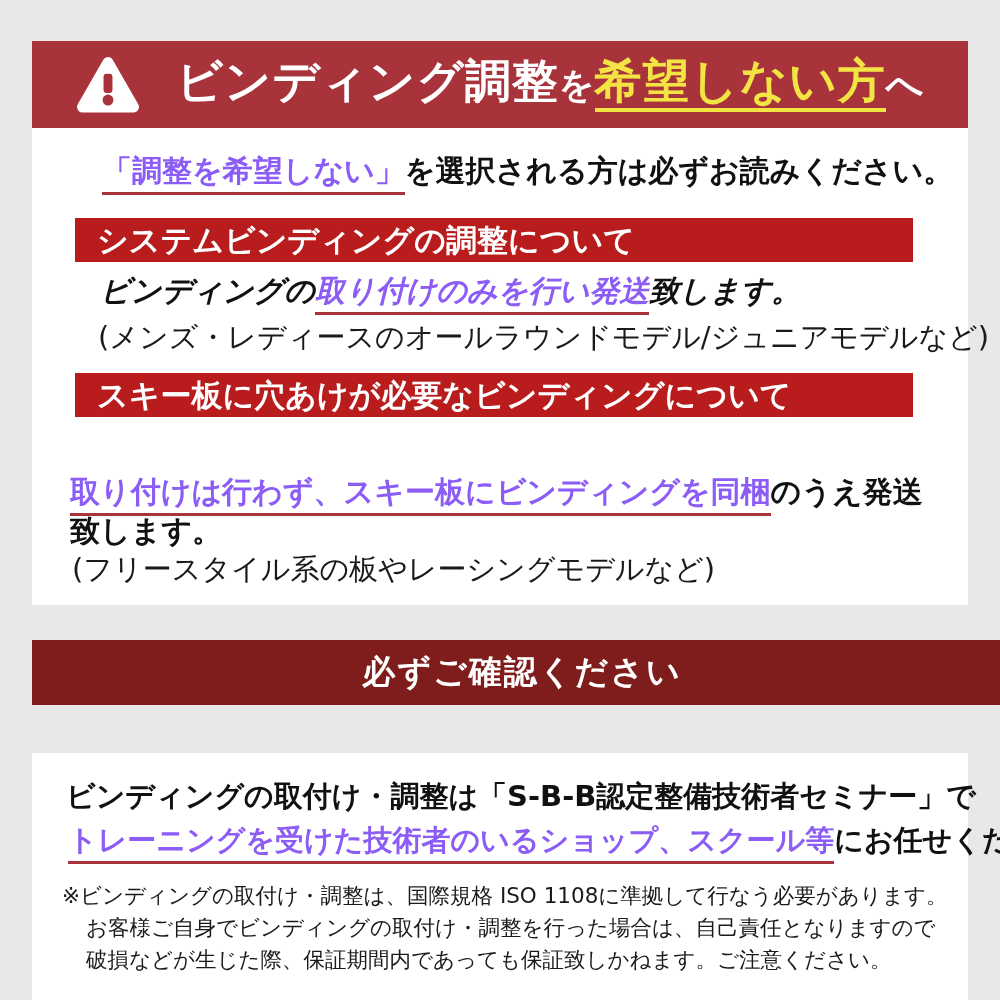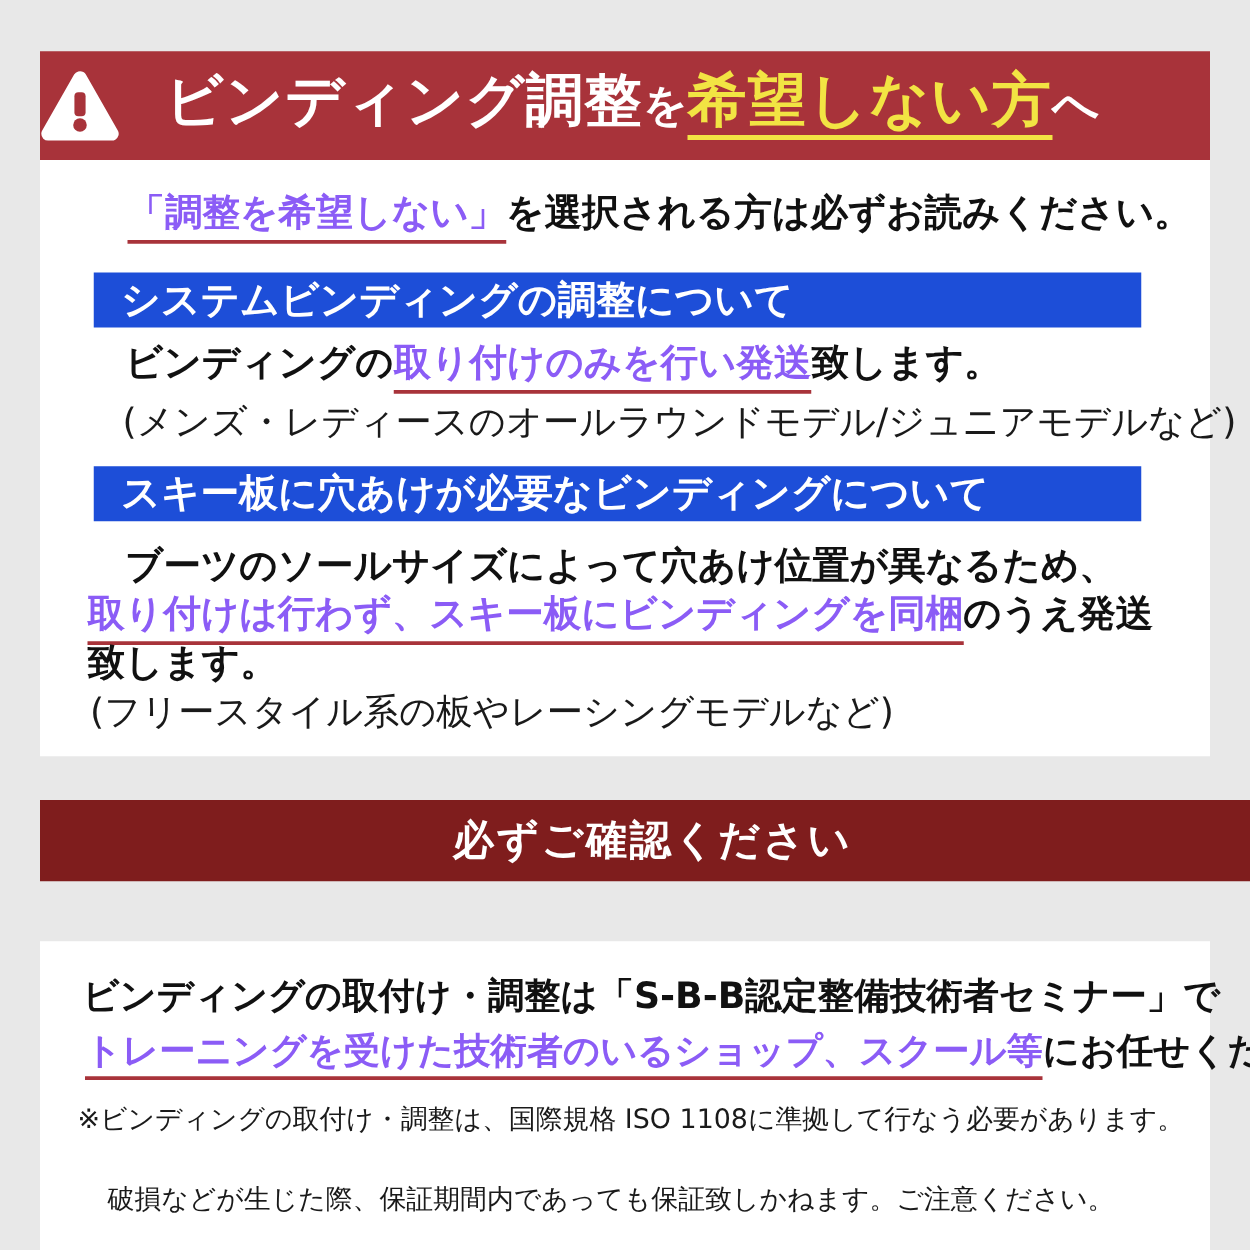--- a/index.html
+++ b/index.html
@@ -8,21 +8,21 @@
     background:#e8e8e8;
     font-family:"DejaVu Sans","Liberation Sans",sans-serif;
     color:#111;
   }
   .page{position:relative;width:1000px;height:1000px;overflow:hidden;}
 
   
   .header-banner{
     position:absolute;left:32px;top:41px;width:936px;height:87px;
     background:#a8333a;
-    display:flex;align-items:center;justify-content:flex-start;gap:36px;
+    display:flex;align-items:center;justify-content:center;gap:36px;
   }
   .warn-icon{flex:0 0 auto;display:block;margin-top:2px;}
   .title{white-space:nowrap;font-weight:bold;line-height:1;}
   .title .t-main{color:#ffffff;font-size:46px;letter-spacing:1px;}
   .title .t-particle{color:#ffffff;font-size:35px;}
   .title .t-highlight{
     color:#f2e443;font-size:47px;letter-spacing:1px;
     display:inline-block;border-bottom:4px solid #f2e443;padding-bottom:4px;
   }
   .title .t-suffix{color:#ffffff;font-size:37px;}
@@ -36,21 +36,21 @@
 
   .body-line{font-size:30px;font-weight:bold;line-height:1.15;color:#111;}
   .red-em{
     color:#8b5cf6;
     display:inline-block;border-bottom:3px solid #a8333a;padding-bottom:3px;
   }
   .paren-note{font-size:29px;font-weight:500;color:#1a1a1a;}
 
   .sub-heading{
     position:absolute;left:43px;width:838px;height:44px;
-    background:#1d4ed8;color:#ffffff;
+    background:#b91c1c;color:#ffffff;
     font-size:31px;font-weight:bold;line-height:44px;
     padding-left:22px;box-sizing:border-box;white-space:nowrap;
   }
 
   
   .gray-banner{
     position:absolute;left:32px;top:640px;width:980px;height:65px;
     background:#7f1d1d;color:#ffffff;
     display:flex;align-items:center;justify-content:center;
     font-size:33px;font-weight:bold;letter-spacing:2px;
@@ -76,29 +76,28 @@
   </div>
 
   <div class="card card1">
 
     <div class="abs body-line" style="left:70px;top:26px;">
       <span class="red-em">「調整を希望しない」</span><span>を選択される方は必ずお読みください。</span>
     </div>
 
     <div class="sub-heading" style="top:90px;">システムビンディングの調整について</div>
 
-    <div class="abs body-line" style="left:68px;top:146px;">
+    <div class="abs body-line" style="left:68px;top:146px;font-style:italic;">
       <span>ビンディングの</span><span class="red-em">取り付けのみを行い発送</span><span>致します。</span>
     </div>
 
     <div class="abs paren-note" style="left:66px;top:190px;">(メンズ・レディースのオールラウンドモデル/ジュニアモデルなど)</div>
 
     <div class="sub-heading" style="top:245px;">スキー板に穴あけが必要なビンディングについて</div>
 
-    <div class="abs body-line" style="left:68px;top:308px;">ブーツのソールサイズによって穴あけ位置が異なるため、</div>
 
     <div class="abs body-line" style="left:38px;top:347px;">
       <span class="red-em">取り付けは行わず、スキー板にビンディングを同梱</span><span>のうえ発送</span>
     </div>
 
     <div class="abs body-line" style="left:38px;top:386px;">致します。</div>
 
     <div class="abs paren-note" style="left:40px;top:422px;">(フリースタイル系の板やレーシングモデルなど)</div>
 
   </div>
@@ -107,17 +106,18 @@
 
   <div class="card card2">
 
     <div class="abs confirm-line" style="left:34px;top:26px;">ビンディングの取付け・調整は「S-B-B認定整備技術者セミナー」で</div>
 
     <div class="abs confirm-line" style="left:36px;top:70px;">
       <span class="red-em">トレーニングを受けた技術者のいるショップ、スクール等</span><span>にお任せください。</span>
     </div>
 
     <div class="abs small-note" style="left:30px;top:129px;">※ビンディングの取付け・調整は、国際規格 ISO 1108に準拠して行なう必要があります。</div>
+    <div class="abs small-note" style="left:54px;top:161px;">お客様ご自身でビンディングの取付け・調整を行った場合は、自己責任となりますので</div>
     <div class="abs small-note" style="left:54px;top:193px;">破損などが生じた際、保証期間内であっても保証致しかねます。ご注意ください。</div>
 
   </div>
 
 </div>
 
 </body></html>

